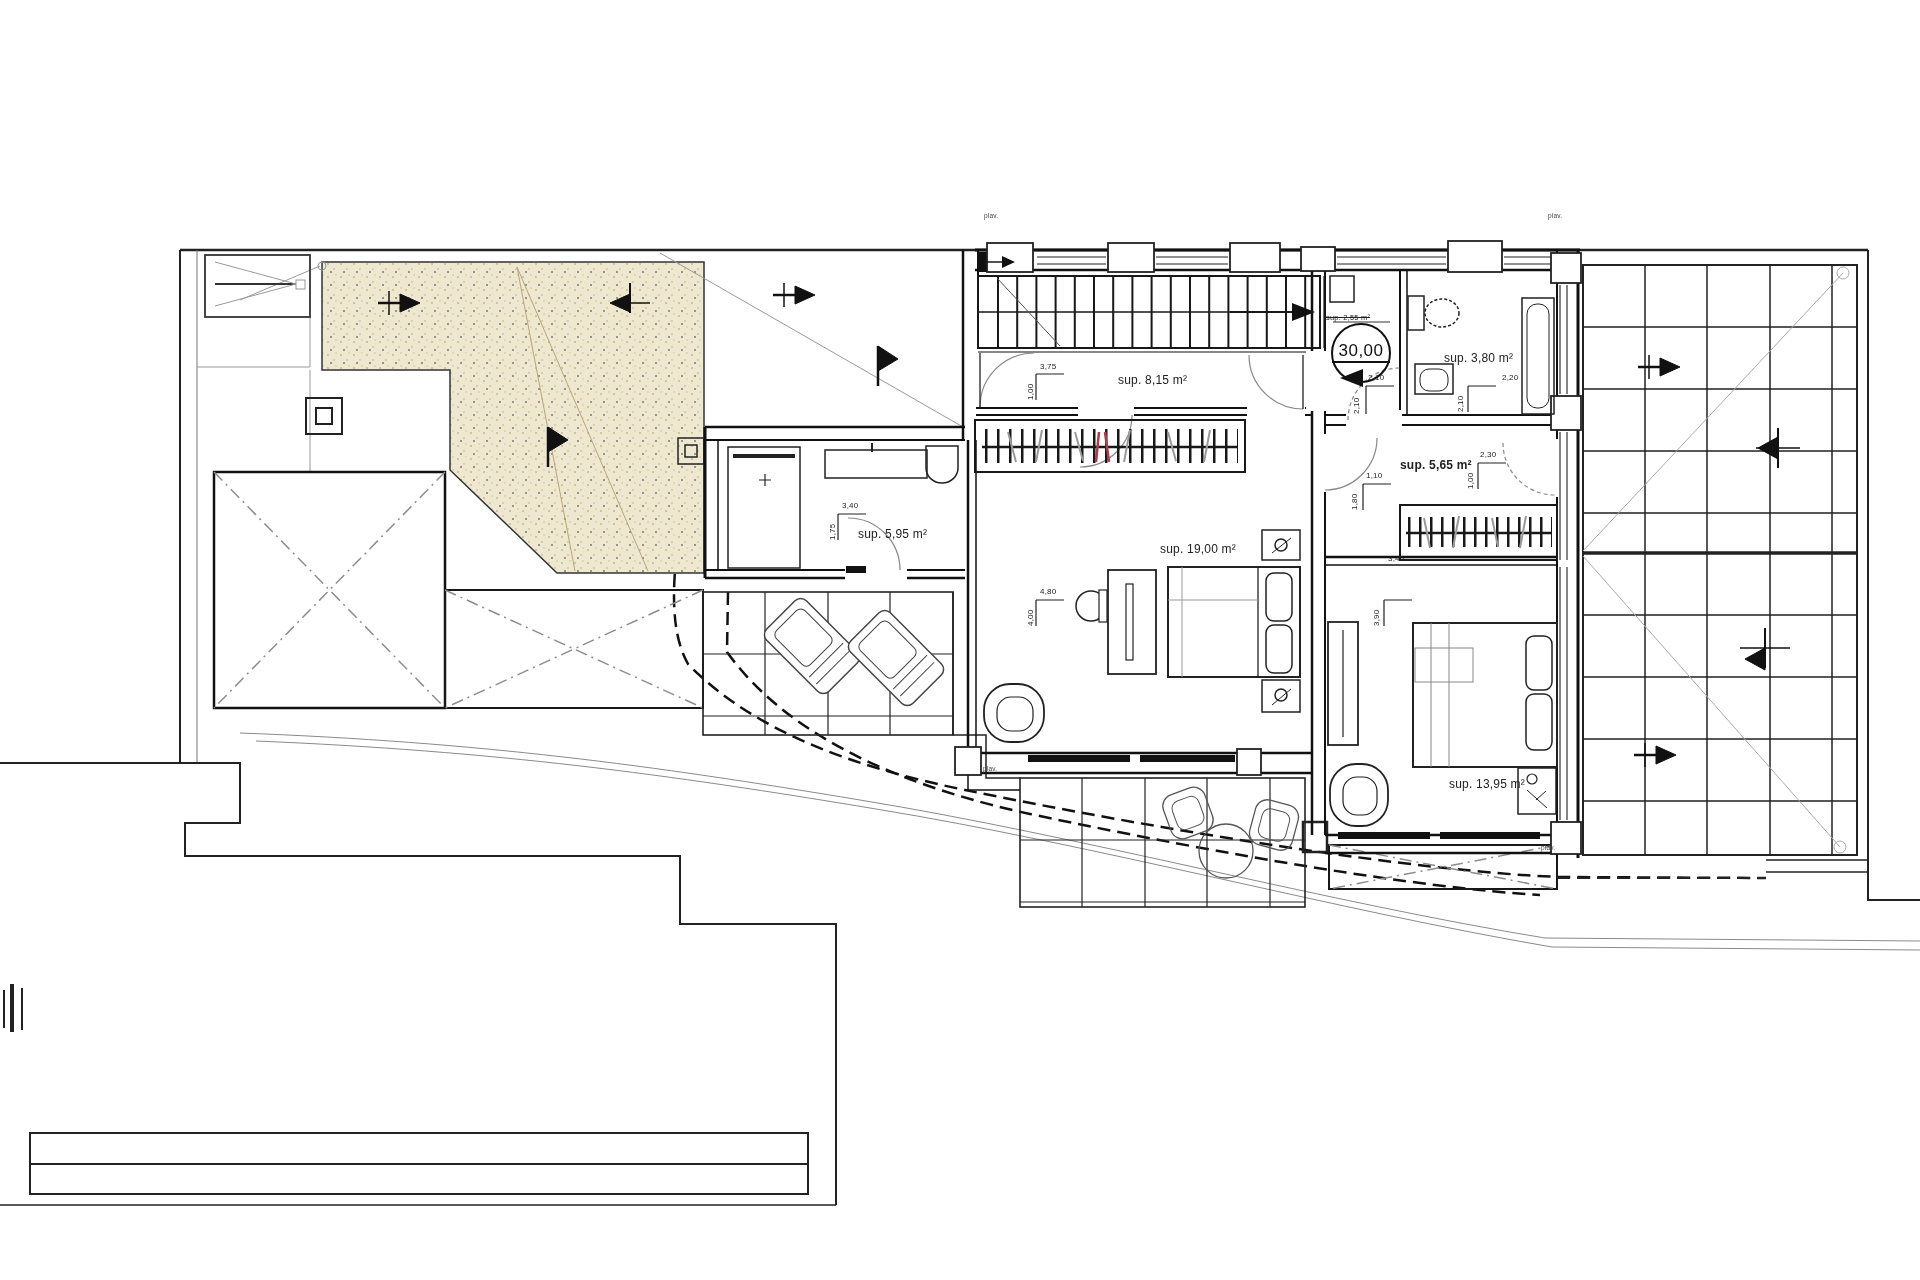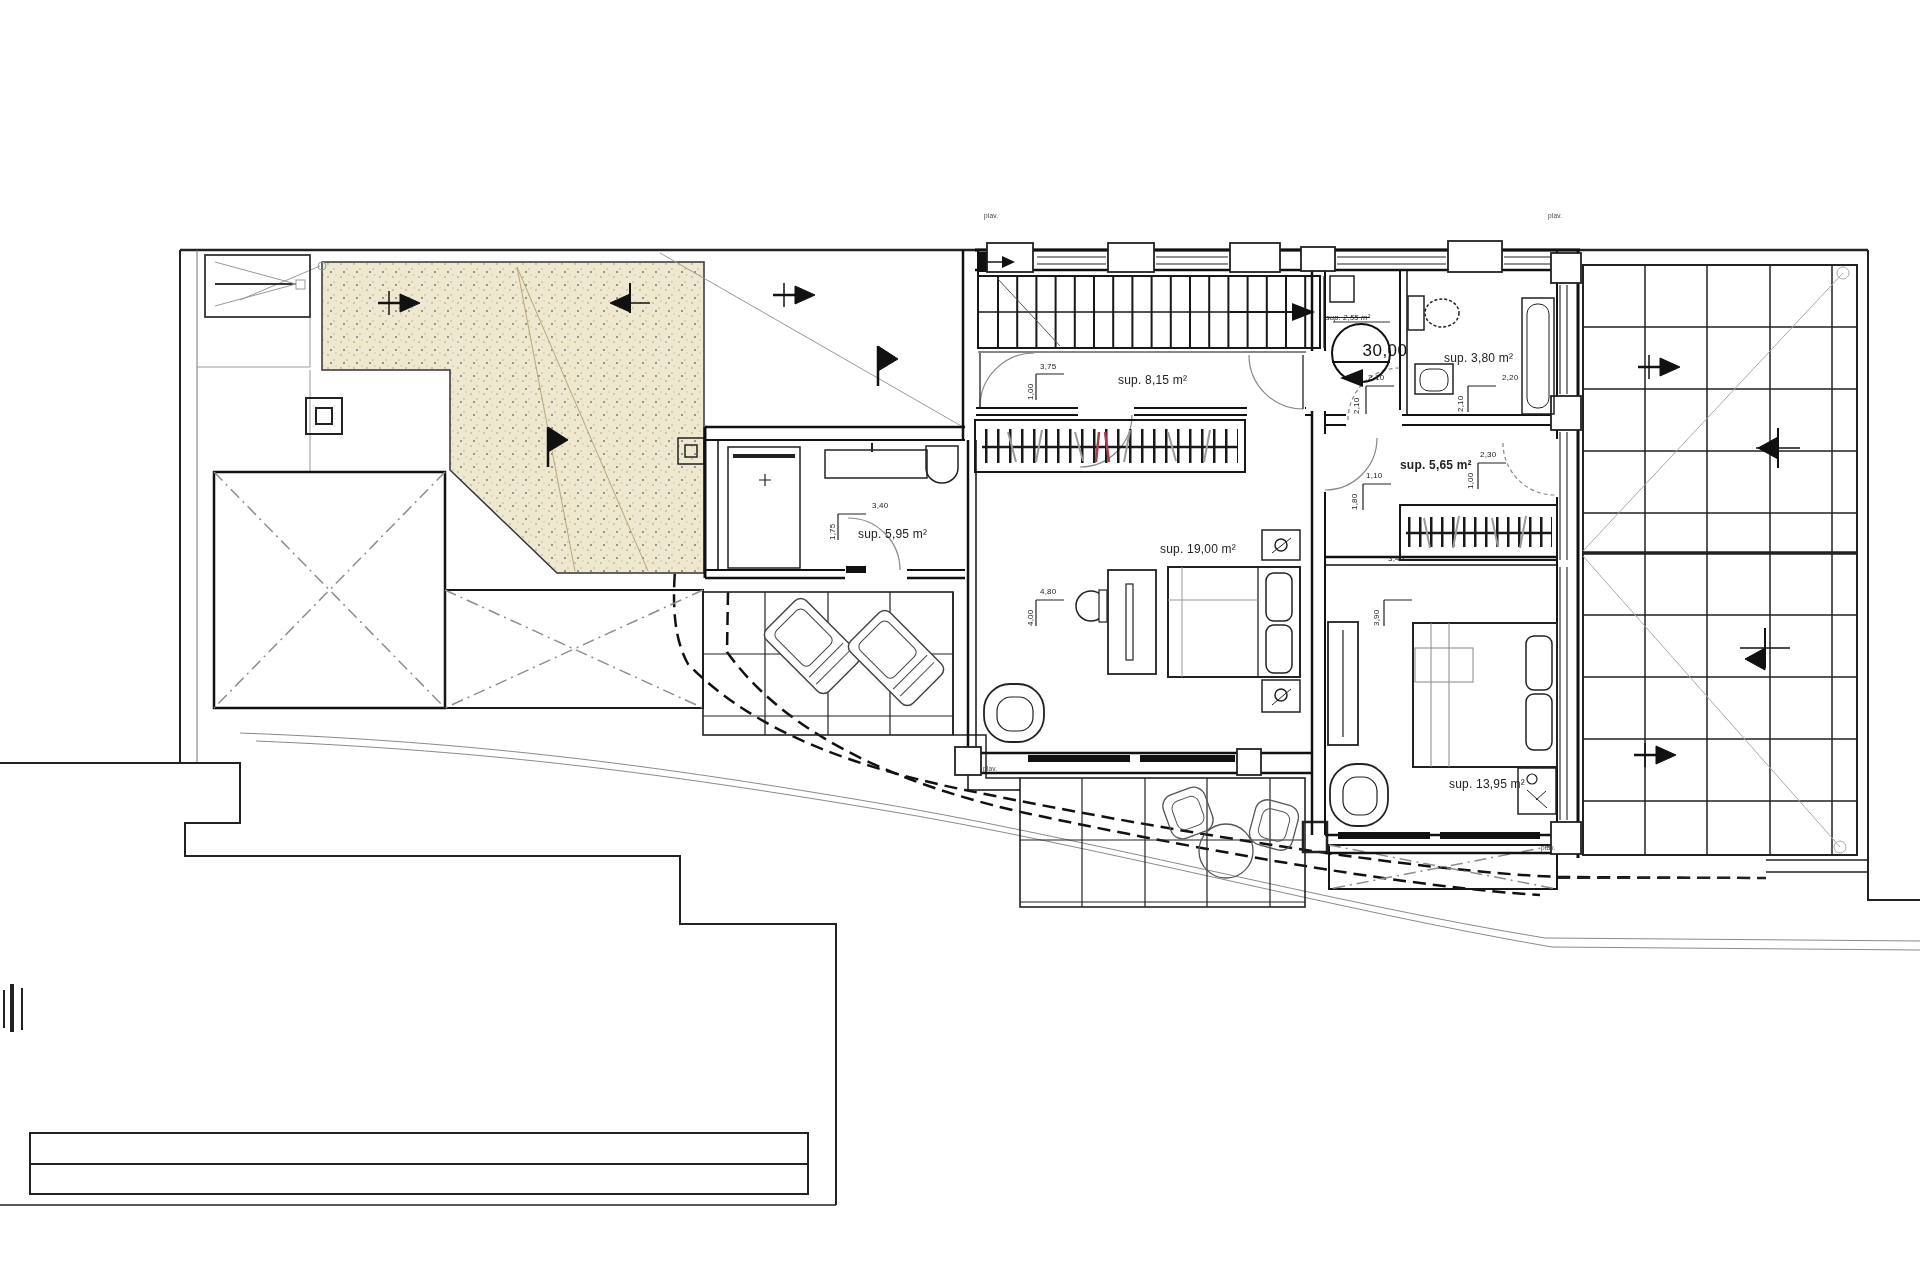--- a/index.html
+++ b/index.html
@@ -4,21 +4,21 @@
 <style>
   html,body{margin:0;padding:0;background:#fff;}
   #sheet{position:relative;width:1920px;height:1280px;background:#ffffff;overflow:hidden;
          font-family:"Liberation Sans", sans-serif;}
   #plan-svg{position:absolute;left:0;top:0;}
   .lbl{position:absolute;font-size:12px;color:#222;white-space:nowrap;letter-spacing:.2px;}
   .dim{font-size:8px;color:#1c1c1c;}
   .vlbl{transform:rotate(-90deg);transform-origin:0 0;display:inline-block;}
   .tiny{font-size:6.5px;color:#444;}
   .struck{font-size:7.5px;text-decoration:line-through;color:#222;}
-  .level{font-size:17px;color:#111;width:58px;text-align:center;letter-spacing:.5px;padding-left:24px;}
+  .level{font-size:17px;color:#111;width:58px;text-align:center;letter-spacing:.5px;}
 </style>
 </head>
 <body>
 
 <div id="sheet">
 <svg id="plan-svg" width="1920" height="1280" viewBox="0 0 1920 1280">
   <defs>
     <pattern id="speckle" width="13" height="13" patternUnits="userSpaceOnUse">
       <rect width="13" height="13" fill="#efe8d0"></rect>
       <circle cx="3" cy="4" r="0.9" fill="#c6b27c"></circle>
@@ -373,26 +373,26 @@
   </g>
 </svg>
 
 <div>
   <div class="lbl" style="left:1118px;top:373px;">sup. 8,15 m²</div>
   <div class="lbl" style="left:1122px;top:542px;margin-left:38px;">sup. 19,00 m²</div>
   <div class="lbl" style="left:1426px;top:777px;padding-left:23px;">sup. 13,95 m²</div>
   <div class="lbl" style="left:858px;top:527px;">sup. 5,95 m²</div>
   <div class="lbl" style="left:1400px;top:458px;font-weight:bold;">sup. 5,65 m²</div>
   <div class="lbl" style="left:1444px;top:351px;">sup. 3,80 m²</div>
-  <div class="lbl struck" style="left:1326px;top:313px;font-style:italic;">sup. 2,55 m²</div>
+  <div class="lbl struck" style="left:1326px;top:313px;">sup. 2,55 m²</div>
   <div class="lbl level" style="left:1332px;top:341px;">30,00</div>
 
   <div class="lbl dim" style="left:1040px;top:362px;">3,75</div>
   <span class="lbl dim vlbl" style="left:1026px;top:400px;">1,00</span>
-  <div class="lbl dim" style="left:842px;top:501px;margin-left:30px;">3,40</div>
+  <div class="lbl dim" style="left:842px;top:501px;">3,40</div>
   <span class="lbl dim vlbl" style="left:828px;top:540px;">1,75</span>
   <div class="lbl dim" style="left:1040px;top:587px;">4,80</div>
   <span class="lbl dim vlbl" style="left:1026px;top:626px;">4,00</span>
   <div class="lbl dim" style="left:1368px;top:373px;">2,10</div>
   <span class="lbl dim vlbl" style="left:1352px;top:414px;">2,10</span>
   <div class="lbl dim" style="left:1470px;top:373px;margin-left:32px;">2,20</div>
   <span class="lbl dim vlbl" style="left:1456px;top:412px;">2,10</span>
   <div class="lbl dim" style="left:1480px;top:450px;">2,30</div>
   <span class="lbl dim vlbl" style="left:1466px;top:489px;">1,00</span>
   <div class="lbl dim" style="left:1366px;top:471px;">1,10</div>

